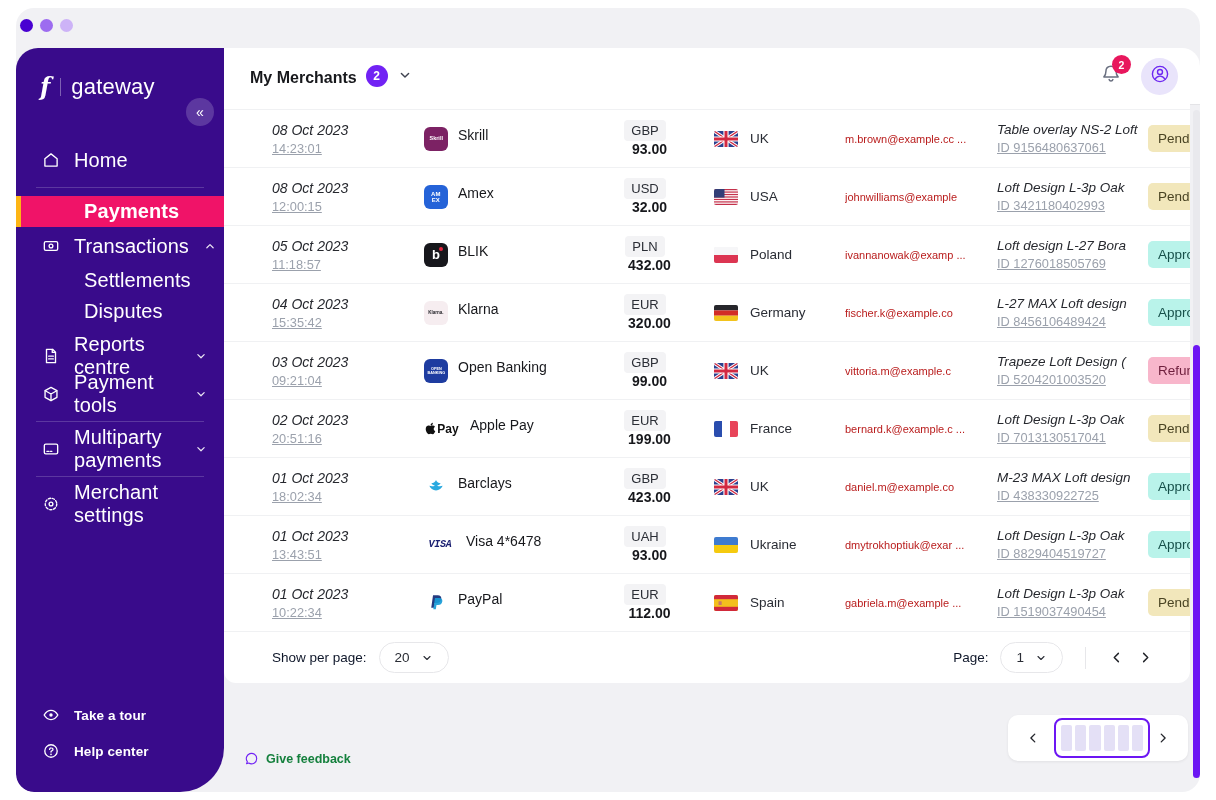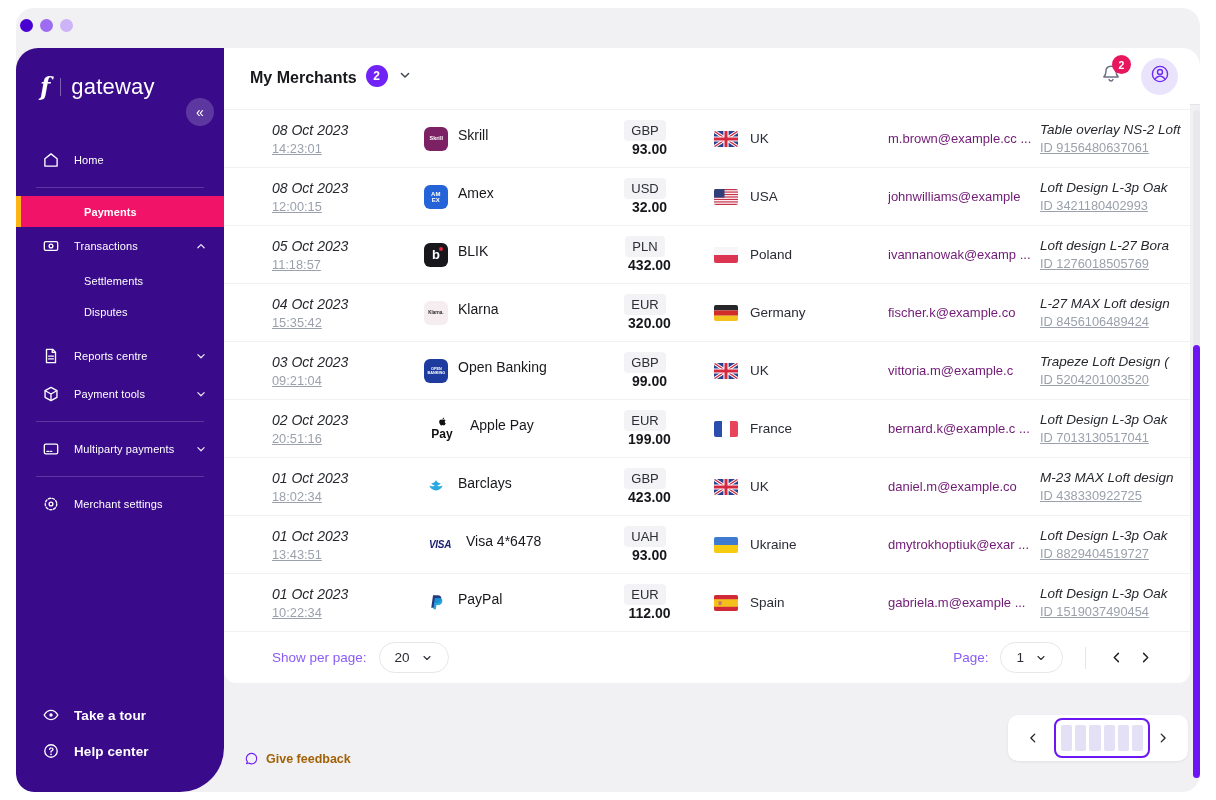--- a/index.html
+++ b/index.html
@@ -9,21 +9,21 @@
   .dots { position:absolute; left:4px; top:11px; display:flex; gap:7px; }
   .dots span { width:13px; height:13px; border-radius:50%; }
   
   .sidebar { position:absolute; left:0; top:40px; width:208px; height:744px; background:#390b8b; border-radius:22px 0 44px 18px; color:#fff; }
   .logo { display:flex; align-items:center; gap:10px; padding:24px 0 0 24px; }
   .logo-f { font-family:"DejaVu Serif", serif; font-style:italic; font-weight:700; font-size:24px; }
   .logo-sep { width:1px; height:18px; background:rgba(255,255,255,.35); }
   .logo-text { font-size:22px; font-weight:500; letter-spacing:.2px; }
   .collapse-btn { position:absolute; top:50px; right:10px; width:28px; height:28px; border-radius:50%; background:rgba(255,255,255,.18); display:flex; align-items:center; justify-content:center; font-size:14px; color:#fff; cursor:pointer; }
   .nav { margin-top:40px; }
-  .nav-item { display:flex; align-items:center; gap:14px; height:38px; padding:0 16px 0 26px; font-size:11px; font-weight:500; letter-spacing:.1px; cursor:pointer; position:relative; }
+  .nav-item { display:flex; align-items:center; gap:14px; height:38px; padding:0 16px 0 26px; font-size:20px; font-weight:500; letter-spacing:.1px; cursor:pointer; position:relative; }
   .nav-item .nicon { width:18px; height:18px; flex:none; display:flex; }
   .nav-item .nicon svg { width:18px; height:18px; stroke:#fff; fill:none; stroke-width:1.5; stroke-linecap:round; stroke-linejoin:round; }
   .nav-item .chev { margin-left:auto; display:flex; opacity:.9; }
   .nav-item .chev svg { width:14px; height:14px; stroke:#fff; fill:none; stroke-width:1.7; stroke-linecap:round; stroke-linejoin:round; }
   .nav-item.sub { height:31px; padding-left:68px; }
   .nav-item.active { background:#f01368; font-weight:700; }
   .nav-item.active::before { content:""; position:absolute; left:0; top:0; bottom:0; width:5px; background:#fdb515; }
   .nav-div { height:1px; background:rgba(255,255,255,.18); margin:8px 20px; }
   .nav-gap { height:10px; }
   .side-footer { position:absolute; left:0; bottom:30px; display:flex; flex-direction:column; gap:14px; }
@@ -41,21 +41,21 @@
   .avatar { width:37px; height:37px; border-radius:50%; background:#e9e4fb; display:flex; align-items:center; justify-content:center; cursor:pointer; }
   .avatar svg { width:22px; height:22px; stroke:#6d28f1; fill:none; stroke-width:1.4; stroke-linecap:round; stroke-linejoin:round; }
   
   .panel { position:absolute; left:208px; top:96px; width:966px; background:#fff; border-radius:0 0 12px 12px; overflow:hidden; }
   .row-sliver { height:6px; border-bottom:1px solid #f0f1f3; }
   .row { display:flex; align-items:center; height:58px; border-bottom:1px solid #f0f1f3; padding-left:48px; cursor:pointer; }
   .cell { flex:none; overflow:hidden; white-space:nowrap; }
   .c-date { width:152px; } .c-method { width:152px; display:flex; align-items:flex-start; gap:10px; }
   .c-cur { width:138px; display:flex; align-items:center;flex-direction:column; }
   .c-country { width:131px; display:flex; align-items:center; }
-  .c-email { width:152px; font-size:13px; color:#701a75; padding-right:12px;margin-left:43px; }
+  .c-email { width:152px; font-size:11px; color:#b91c1c; padding-right:12px; }
   .c-desc { width:151px; padding-right:10px; }
   .c-status { width:80px; }
   .d1 { font-size:14px; color:#26282e;font-style:italic; }
   .c-desc .d1 { font-size:13.5px; }
   .d2 { font-size:12.8px; color:#9ba1ac; margin-top:3px;text-decoration:underline; }
   .cur-chip { background:#f3f3f5; border-radius:4px; padding:3px 7px; font-size:13px; color:#2a2d35; }
   .amt { margin-left:9px; font-weight:700; font-size:14px; color:#17181c; }
   .flag { width:24px; height:16px; border-radius:2px; overflow:hidden; box-shadow:inset 0 0 0 1px rgba(0,0,0,.08); flex:none; }
   .flag svg { display:block; width:24px; height:16px; }
   .country-lbl { margin-left:12px; font-size:13.5px; color:#2a2d35; }
@@ -66,36 +66,36 @@
   
   .pm { width:24px; height:24px; border-radius:6px; display:flex; align-items:center; justify-content:center; flex:none; overflow:hidden; position:relative; }
   .pm-txt { font-size:10px; font-weight:700; color:#fff; display:block; transform:scale(.55); white-space:nowrap; }
   .s60 { transform:scale(.6); } .s45 { transform:scale(.45); } .s40 { transform:scale(.38); }
   .dark { color:#26262b; font-weight:600; }
   .pm-skrill { background:#7c2264; } .pm-amex { background:#2563d8; }
   .pm-blik { background:#17171c; } .pm-klarna { background:#f6edf0; }
   .pm-openbanking { background:#1e3ca0; }
   .blik-b { color:#fff; font-size:13px; font-weight:700; } 
   .blik-dot { position:absolute; top:4px; right:5px; width:4px; height:4px; border-radius:50%; background:#e5243f; }
-  .pm-applepay { width:36px; gap:1px;flex-direction:column; } .ap-txt { font-size:12px; font-weight:600; color:#111; }
-  .pm-visa { width:32px; } .visa-txt { font-size:10px; font-style:italic; font-weight:800; color:#1a1f71; letter-spacing:-.3px; }
+  .pm-applepay { width:36px; gap:1px; } .ap-txt { font-size:12px; font-weight:600; color:#111; }
+  .pm-visa { width:32px;font-family:Liberation Mono, monospace; } .visa-txt { font-size:10px; font-style:italic; font-weight:800; color:#1a1f71; letter-spacing:-.3px; }
   .method-lbl { font-size:14px; color:#17181c; }
   
   .pagination { height:51px; display:flex; align-items:center; padding:0 30px 0 48px; }
-  .pg-label { font-size:13.5px; color:#8b5cf6; }
+  .pg-label { font-size:13.5px; color:#0f172a; }
   .pill { display:flex; align-items:center; gap:11px; border:1px solid #e7e7ea; border-radius:18px; padding:7px 15px; font-size:13.5px; color:#2a2d35; background:#fff; margin-left:12px; cursor:pointer; }
   .pill svg { width:12px; height:12px; stroke:#2a2d35; fill:none; stroke-width:1.8; stroke-linecap:round; stroke-linejoin:round; }
   .pg-right { margin-left:auto; display:flex; align-items:center; }
   .pg-div { width:1px; height:22px; background:#e7e7ea; margin:0 16px 0 22px; }
   .pg-arrow { display:flex; padding:4px 7px; cursor:pointer; }
   .pg-arrow svg { width:15px; height:15px; stroke:#23252b; fill:none; stroke-width:1.9; stroke-linecap:round; stroke-linejoin:round; }
   
   .feedback { position:absolute; left:228px; bottom:26px; display:flex; align-items:center; gap:7px; cursor:pointer; }
   .feedback svg { width:15px; height:15px; stroke:#7122f4; fill:none; stroke-width:1.5; stroke-linecap:round; stroke-linejoin:round; }
-  .feedback span { font-size:12.5px; font-weight:700; color:#a16207; }
+  .feedback span { font-size:12.5px; font-weight:700; color:#15803d; }
   .hscroll { position:absolute; left:992px; top:707px; width:180px; height:46px; background:#fff; border-radius:10px; box-shadow:0 1px 3px rgba(0,0,0,.07); display:flex; align-items:center; padding:0 11px; }
   .hscroll .pg-arrow svg { width:14px; height:14px; }
   .h-track { flex:1; height:30px; margin:0 7px; background:#ececef; border-radius:4px; position:relative; }
   .h-thumb { position:absolute; left:0; top:-5px; width:96px; height:40px; background:#fff; border:2px solid #6c16f3; border-radius:8px; display:flex; align-items:center; gap:3px; padding:0 5px; cursor:grab; }
   .h-thumb i { flex:1; height:26px; background:#e4e0f6; border-radius:2px; }
   .vscroll { position:absolute; left:1177px; top:102px; width:7px; height:668px; background:#e9e9ed; border-radius:4px; }
   .v-thumb { position:absolute; left:0; top:235px; width:7px; height:433px; background:#6c16f3; border-radius:4px; cursor:grab; }
 </style>
 </head>
 <body>

